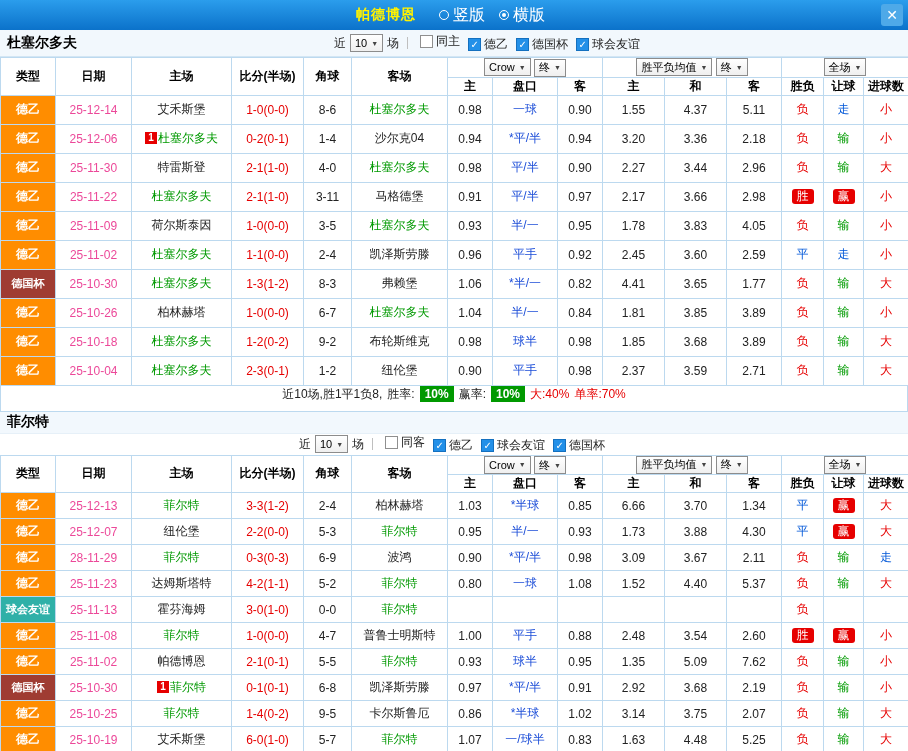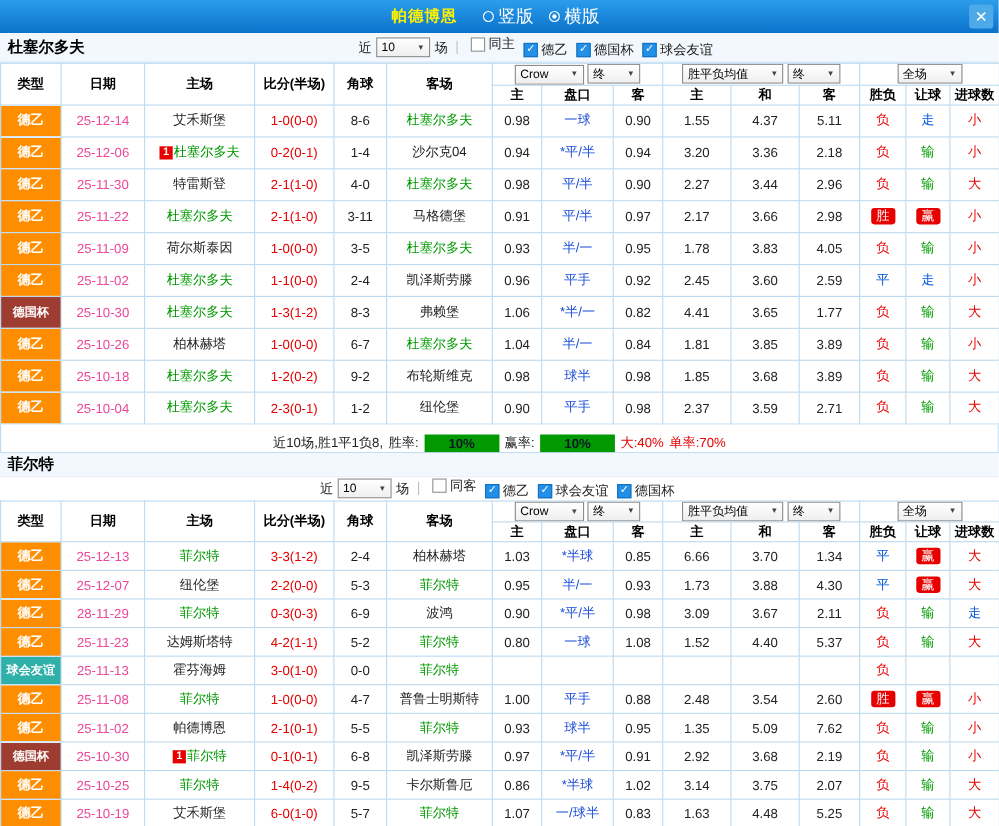--- a/index.html
+++ b/index.html
@@ -18,43 +18,43 @@
   .sec-strip{height:26px;background:#f2f8fd;border-bottom:1px solid #d3e6f4;display:flex;align-items:center;padding:0 7px;}
   .team-title{font-size:14px;font-weight:bold;color:#000;white-space:nowrap;}
   .filter{flex:1;display:flex;align-items:center;justify-content:center;gap:4px;}
   .sec-title2{height:21px;background:#f2f8fd;display:flex;align-items:center;padding:0 7px;border-bottom:1px solid #e6f0f8;}
   .sec-filter2{height:21px;display:flex;align-items:center;justify-content:center;gap:4px;background:#fff;}
   .vsep{width:1px;height:12px;background:#bfbfbf;margin:0 4px;display:inline-block;}
   .cb-item{display:inline-flex;align-items:center;gap:3px;margin:0 4px;cursor:pointer;white-space:nowrap;text-align:right;}
   .cb{width:13px;height:13px;border:1px solid #8f8f8f;background:#fff;display:inline-flex;align-items:center;justify-content:center;font-size:10px;line-height:1;color:#fff;box-sizing:border-box;}
   .cb.on{background:#2390e8;border-color:#1470bf;}
   
-  .dd{display:inline-flex;align-items:center;gap:20px;border:1px solid #8c8c8c;background:linear-gradient(#ffffff,#efefef);padding:0 4px;height:16px;font-weight:normal;font-size:11px;cursor:pointer;white-space:nowrap;color:#000;}
+  .dd{display:inline-flex;align-items:center;gap:4px;border:1px solid #8c8c8c;background:linear-gradient(#ffffff,#efefef);padding:0 4px;height:16px;font-weight:normal;font-size:11px;cursor:pointer;white-space:nowrap;color:#000;}
   .dd .caret{font-size:7px;color:#444;line-height:1;}
   
   table.grid{width:908px;border-collapse:collapse;table-layout:fixed;}
   .grid th,.grid td{border:1px solid #bcd9ef;text-align:center;padding:0;overflow:hidden;white-space:nowrap;}
   .grid thead th{height:17px;font-size:12px;font-weight:bold;color:#000;background:#fff;}
   .g1 tbody td{height:28px;}
   .g2 tbody td{height:25px;}
   .c-date{color:#ec4899;}
   .c-score{color:#e60000;}
   .c-hcp{color:#1d4ed8;margin-left:44px;}
   td.ty-l2{background:#ff8d00;color:#fff;font-weight:bold;}
   td.ty-cup{background:#9f3c32;color:#fff;font-weight:bold;font-size:11px;}
   td.ty-fr{background:#2fb0a8;color:#fff;font-weight:bold;font-size:11px;}
   .focus{color:#009900;}
   .redcard{display:inline-block;background:#e60000;color:#fff;width:12px;height:12px;line-height:12px;font-size:10px;font-weight:bold;margin-right:1px;text-align:center;vertical-align:1px;}
   .red{color:#e60000;}
   .green{color:#009b00;}
   .blue{color:#0057d8;}
   .pill{display:inline-block;background:#e60000;color:#fff;border-radius:3px;padding:1px 5px;line-height:13px;}
   
-  .summary{height:25px;border:1px solid #bcd9ef;border-top:none;display:flex;align-items:flex-end;justify-content:center;gap:5px;background:#fff;}
-  .pct{background:#009900;color:#0f172a;padding:1px 22px;font-weight:bold;}
+  .summary{height:25px;border:1px solid #bcd9ef;border-top:none;display:flex;align-items:flex-start;justify-content:center;gap:5px;background:#fff;}
+  .pct{background:#009900;color:#ffffff;padding:1px 5px;font-weight:bold;}
 </style>
 </head>
 <body>
 
 <div class="topbar">
   <span class="title">帕德博恩</span>
   <span class="radio-wrap">
     <span class="radio"></span>
     <span>竖版</span>
   </span>

